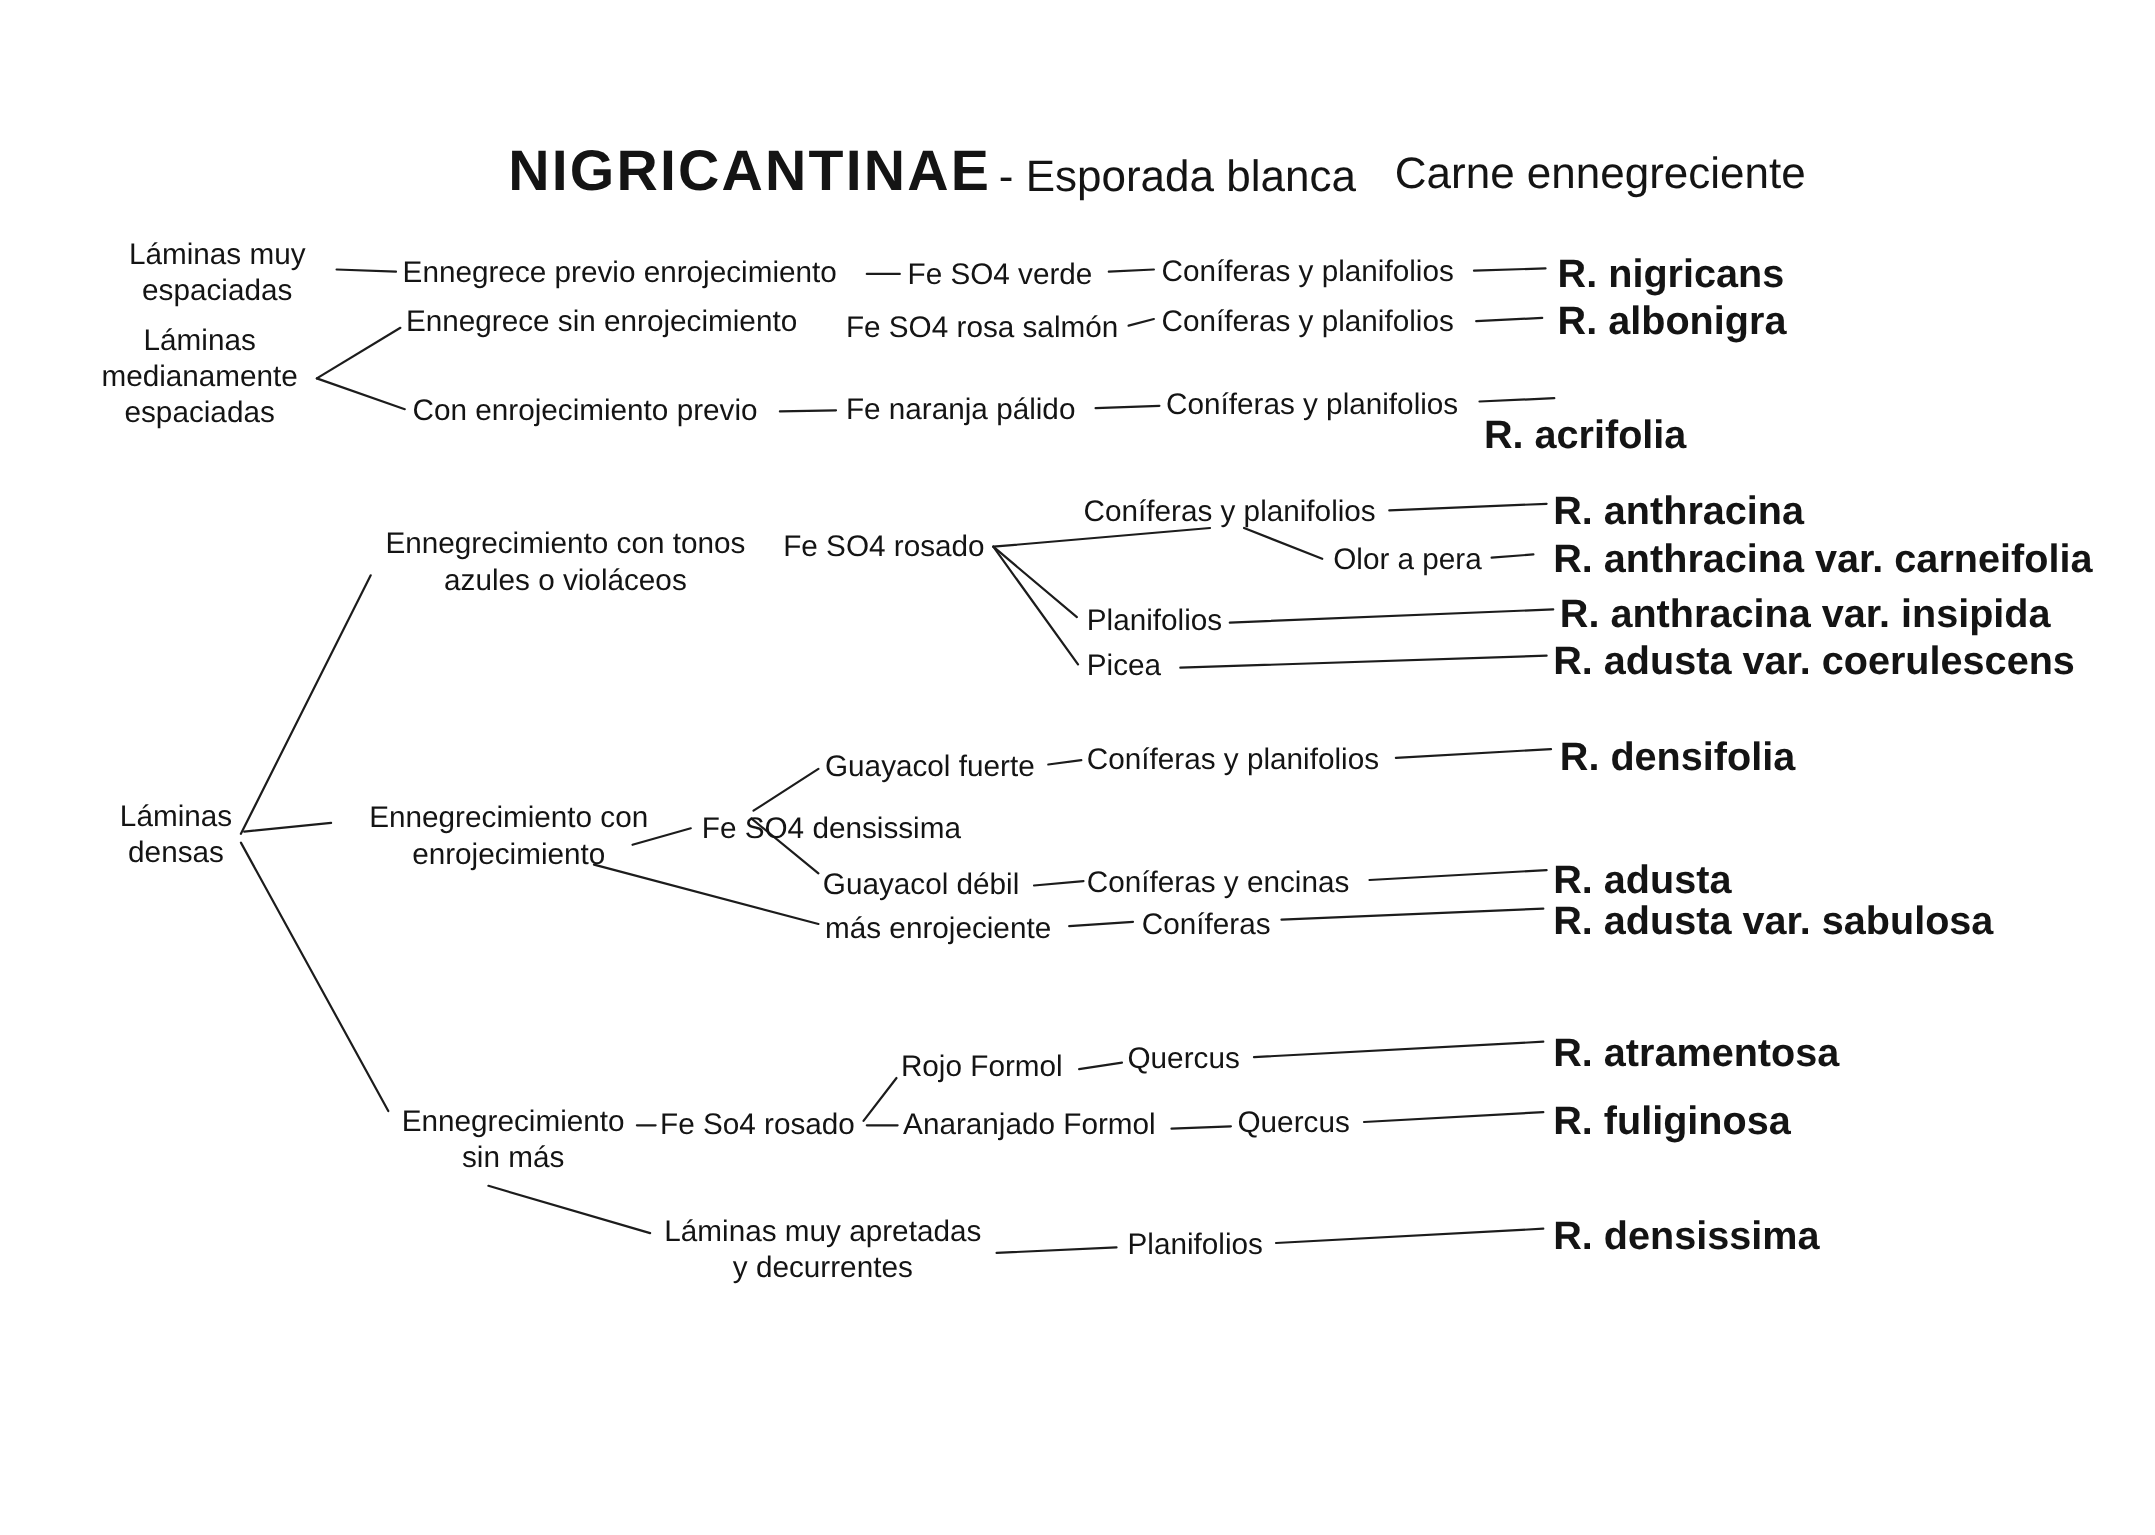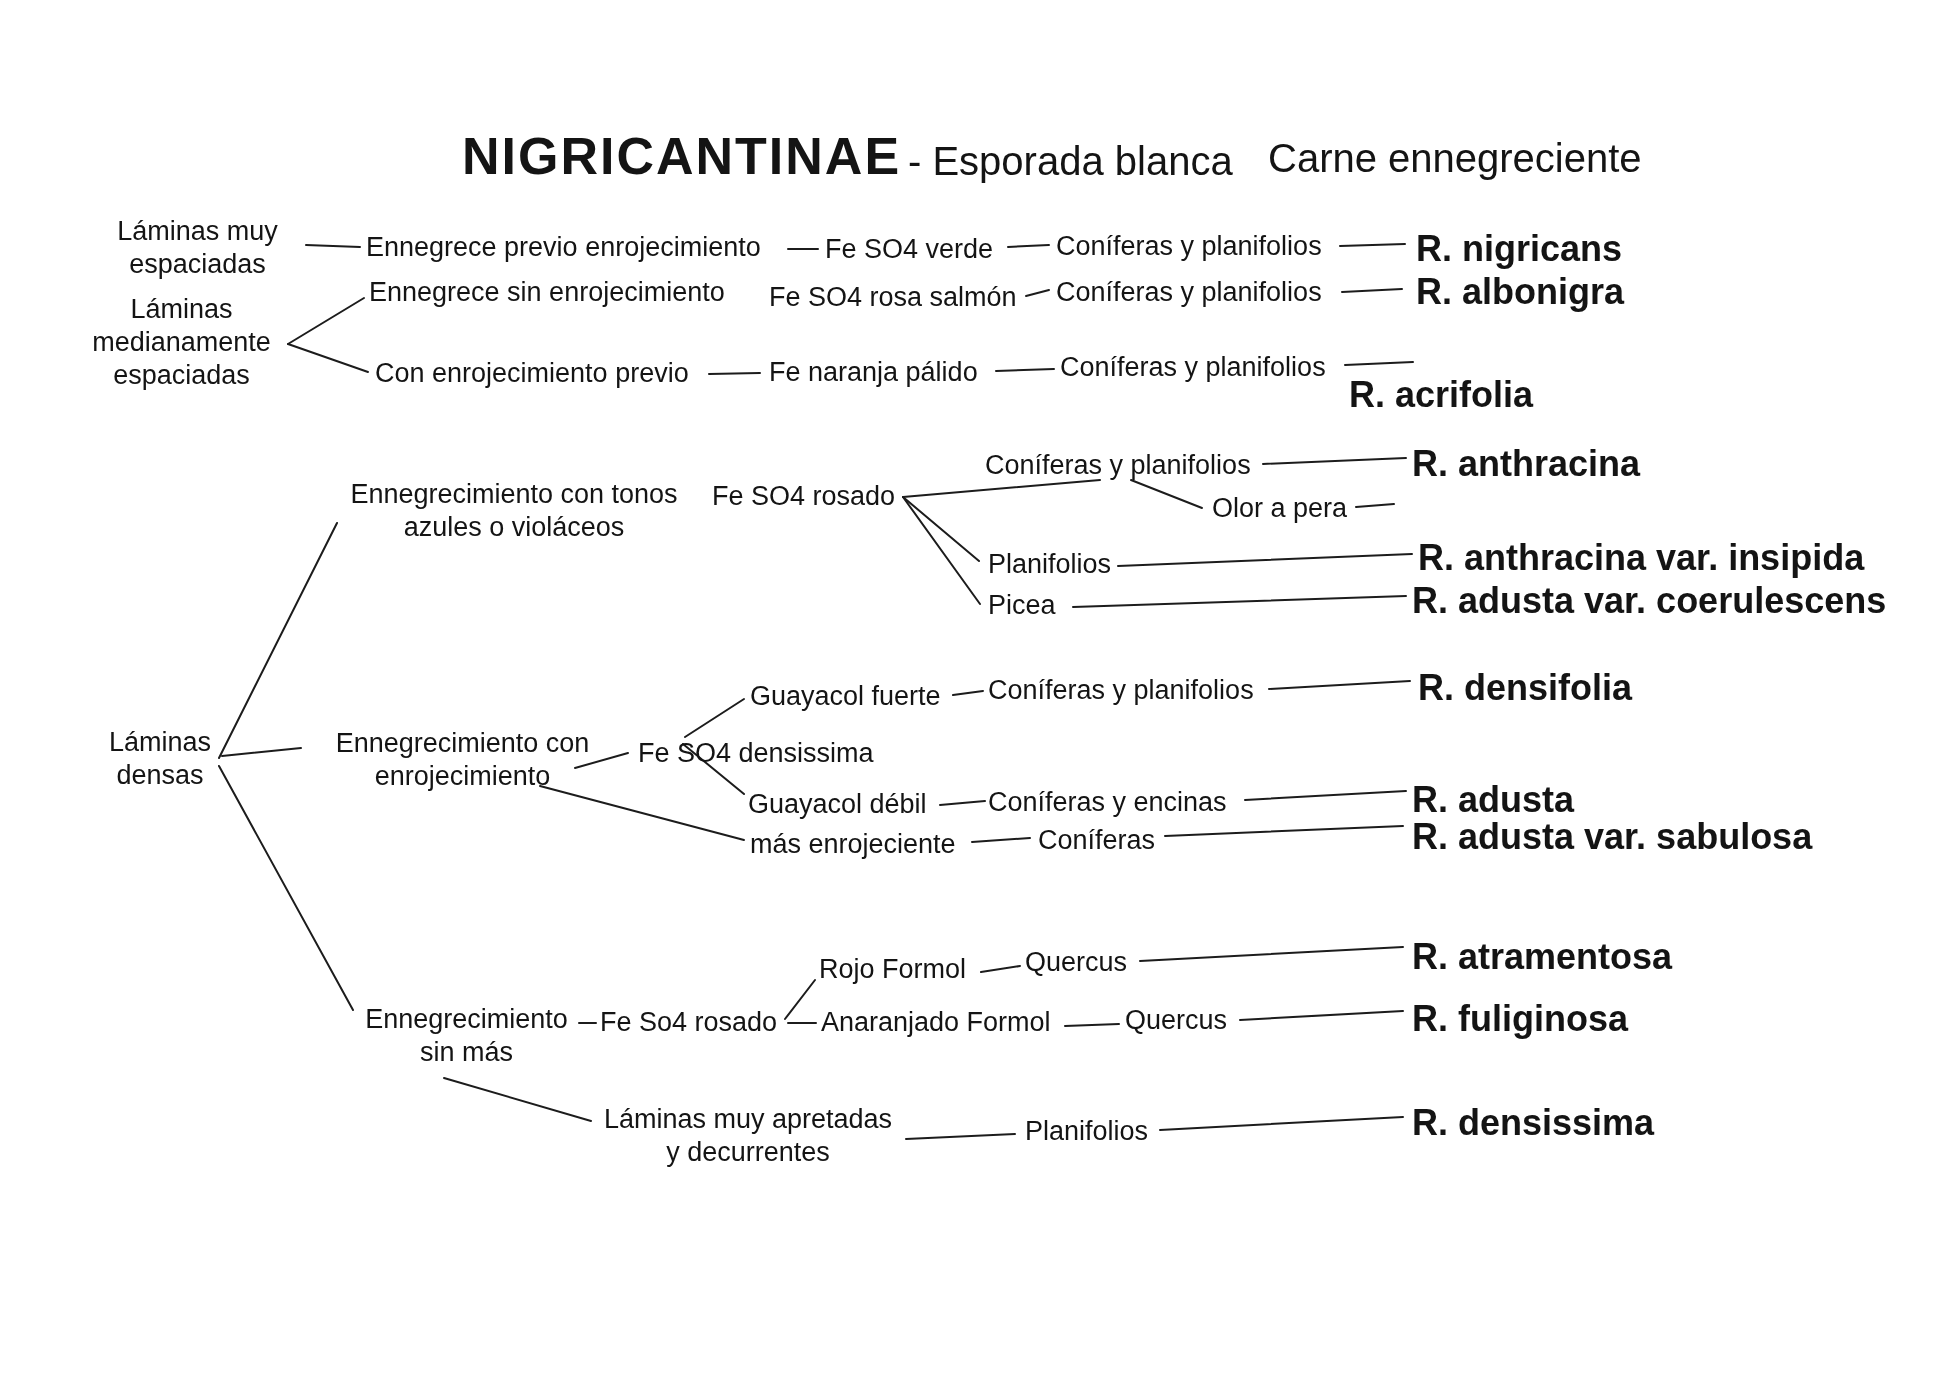--- a/index.html
+++ b/index.html
@@ -111,20 +111,21 @@
   <div class="lbl" style="left:769px;top:356px;">Fe naranja pálido</div>
   <div class="lbl" style="left:1060px;top:351px;">Coníferas y planifolios</div>
   <div class="lbl sp" style="left:1349px;top:341px;margin-top:32px;">R. acrifolia</div>
 
   <div class="lbl ctr" style="left:344px;top:478px;width:340px;text-align:center;">Ennegrecimiento con tonos
 azules o violáceos</div>
   <div class="lbl" style="left:712px;top:480px;">Fe SO4 rosado</div>
   <div class="lbl" style="left:985px;top:449px;">Coníferas y planifolios</div>
   <div class="lbl sp" style="left:1412px;top:442px;">R. anthracina</div>
   <div class="lbl" style="left:1212px;top:492px;">Olor a pera</div>
+  <div class="lbl sp" style="left:1412px;top:486px;">R. anthracina var. carneifolia</div>
   <div class="lbl" style="left:988px;top:548px;">Planifolios</div>
   <div class="lbl sp" style="left:1418px;top:536px;">R. anthracina var. insipida</div>
   <div class="lbl" style="left:988px;top:589px;">Picea</div>
   <div class="lbl sp" style="left:1412px;top:579px;">R. adusta var. coerulescens</div>
 
   <div class="lbl" style="left:750px;top:680px;">Guayacol fuerte</div>
   <div class="lbl" style="left:988px;top:674px;">Coníferas y planifolios</div>
   <div class="lbl sp" style="left:1418px;top:666px;">R. densifolia</div>
   <div class="lbl ctr" style="left:304px;top:727px;width:269px;margin-left:24px;">Ennegrecimiento con
 enrojecimiento</div>

